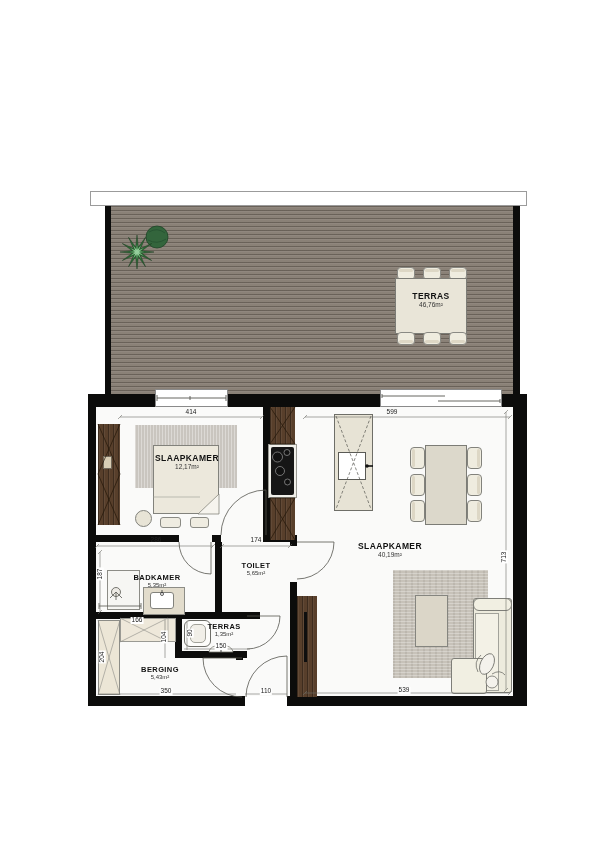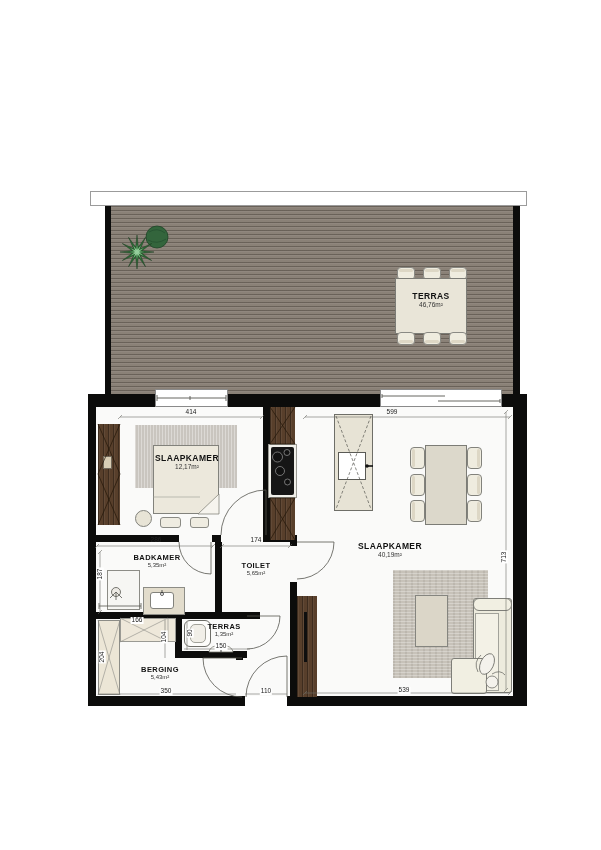--- a/index.html
+++ b/index.html
@@ -63,21 +63,21 @@
   #toilet-outer{left:184px;top:620px;width:27px;height:27px;background:#fdfdfb;border:1px solid #6e6e68;border-radius:6px;box-sizing:border-box;}
   #toilet-inner{left:190px;top:624px;width:16px;height:19px;background:#f1efe8;border:1px solid #a2a29a;border-radius:5px;box-sizing:border-box;}
   #berging-cabinet{left:98px;top:620px;width:22px;height:75px;background:#ece6d6;border:1px solid #8c8c86;box-sizing:border-box;}
   #washer{left:120px;top:618px;width:56px;height:24px;background:#eee8da;border:1px solid #9a9a94;box-sizing:border-box;}
   
   .room-label{position:absolute;transform:translateX(-50%);text-align:center;color:#111;white-space:nowrap;}
   .room-label .rn{font-weight:bold;font-size:8.5px;letter-spacing:.4px;line-height:1.1;}
   .room-label .ra{font-size:6.5px;color:#333;line-height:1.2;}
   .room-label.small .rn{font-size:7.5px;} .room-label.small .ra{font-size:6px;}
   #lbl-terras{left:431px;top:292px;} #lbl-slaapkamer{left:187px;top:454px;}
-  #lbl-leefruimtes{left:390px;top:542px;} #lbl-badkamer{left:157px;top:554px;}
+  #lbl-leefruimtes{left:390px;top:542px;} #lbl-badkamer{left:157px;top:574px;}
   #lbl-inkom{left:256px;top:562px;} #lbl-toilet{left:224px;top:623px;}
   #lbl-berging{left:160px;top:666px;text-align:center;}
   .dim{position:absolute;font-size:6.5px;line-height:1;color:#222;transform:translateX(-50%);white-space:nowrap;}
   .dim.bg{background:#fff;padding:0 1px;}
   .dim.rot{transform:translate(-50%,-50%) rotate(-90deg);}
   #d414{left:191px;top:409px;} #d599{left:392px;top:409px;}
   #d286{left:156px;top:537px;} #d174{left:256px;top:537px;}
   #d187{left:100px;top:574px;} #d713{left:504px;top:557px;}
   #d166{left:137px;top:617px;} #d104{left:164px;top:637px;}
   #d204{left:102px;top:657px;} #d90{left:190px;top:633px;}

